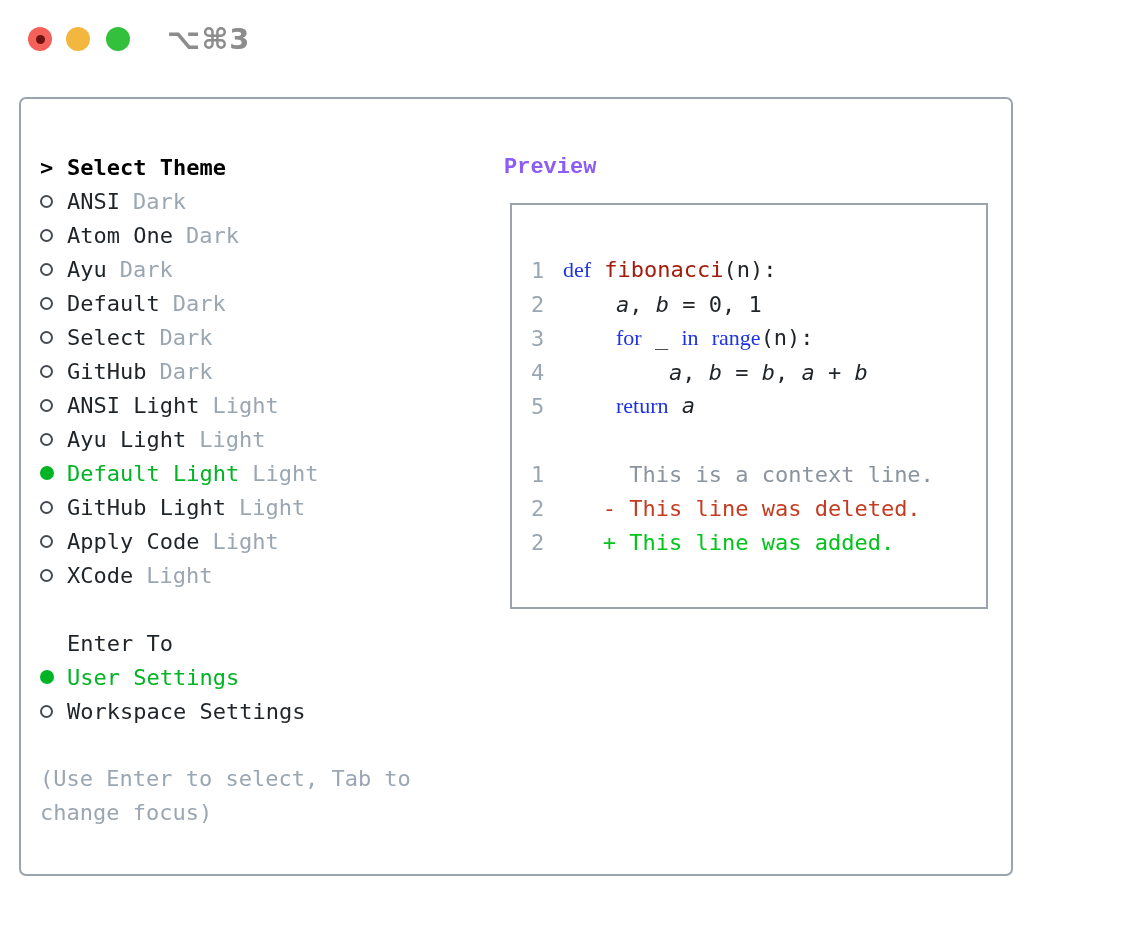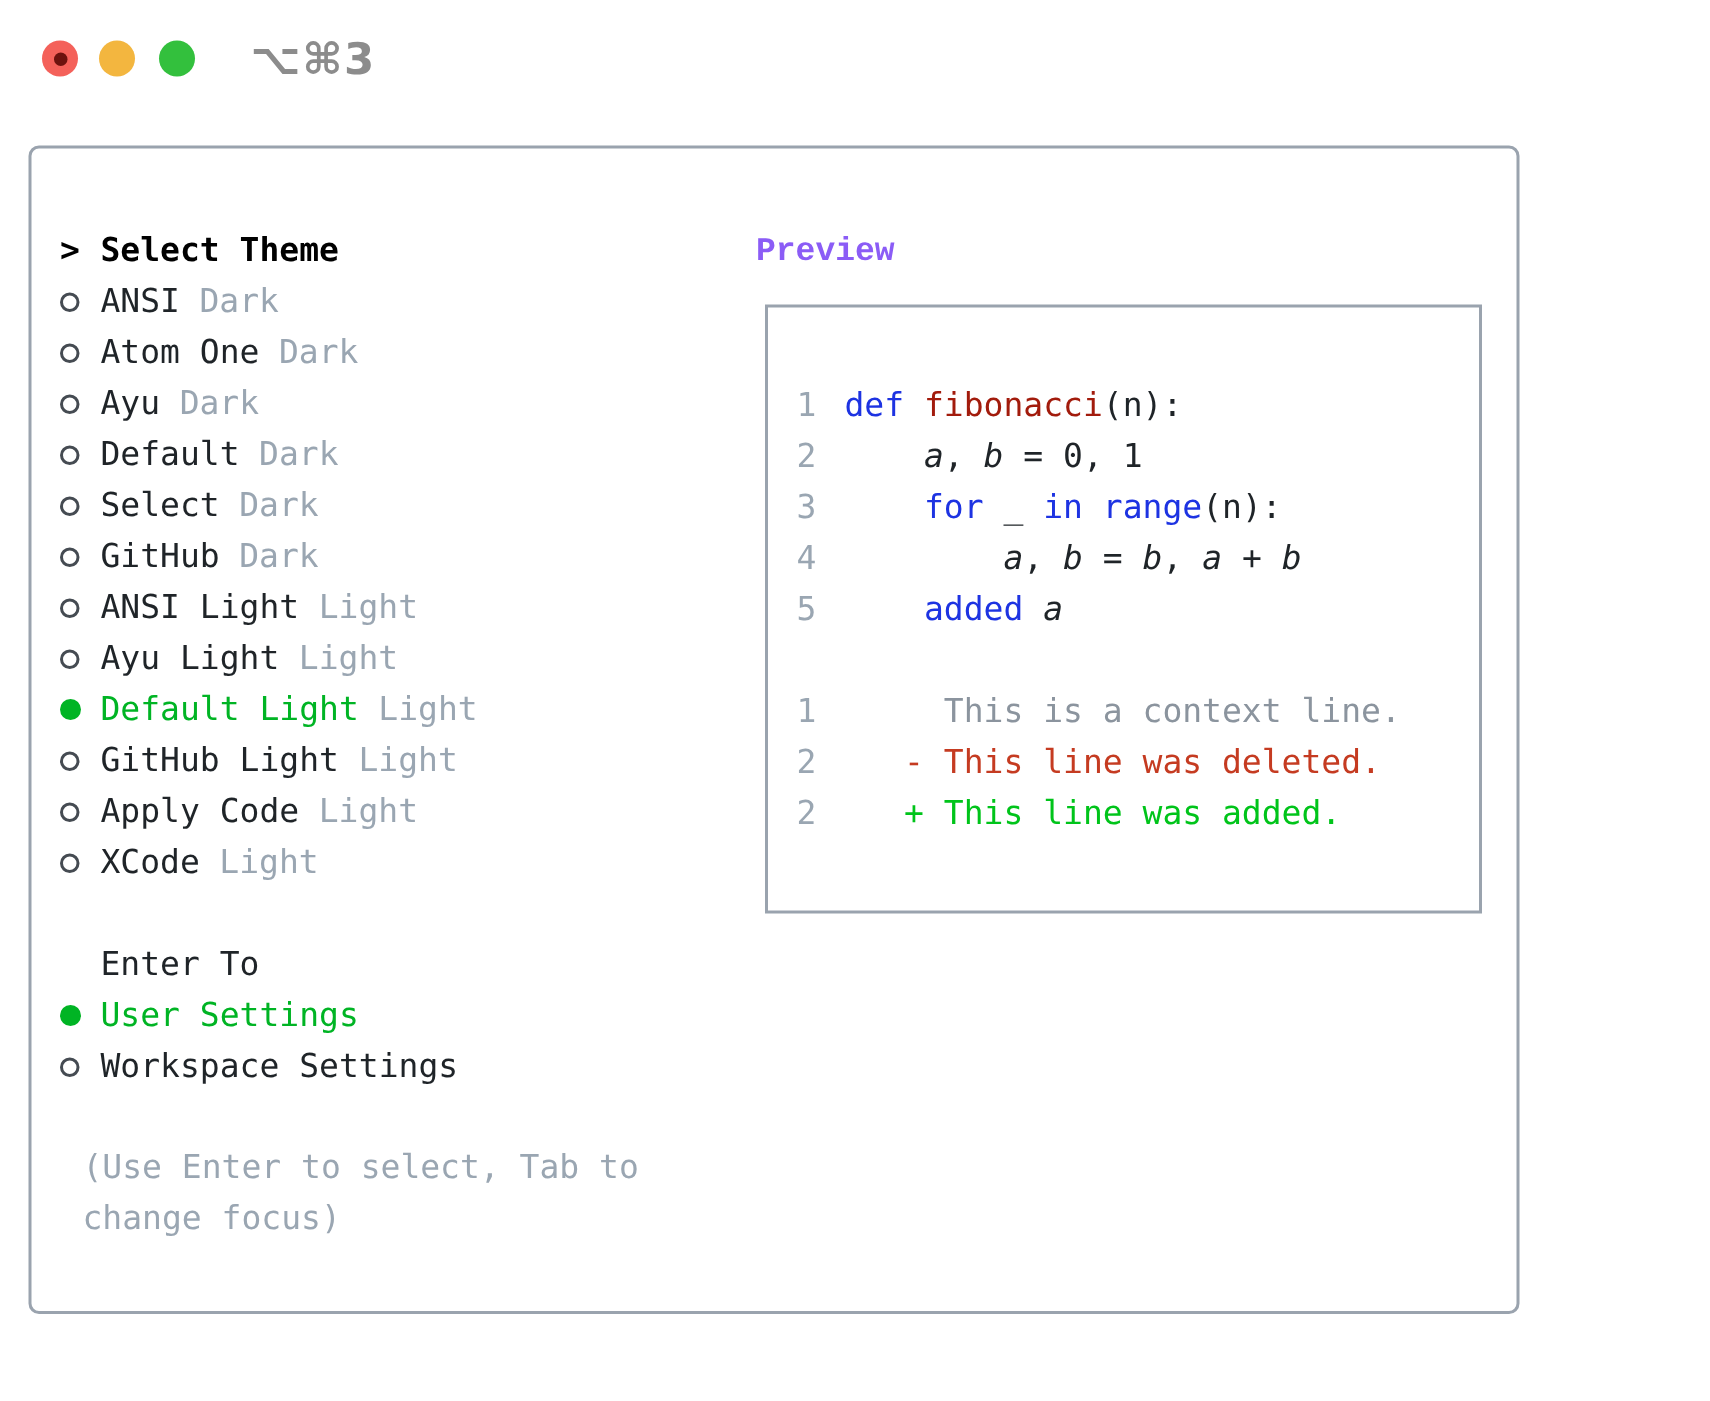--- a/index.html
+++ b/index.html
@@ -38,37 +38,37 @@
   .marker{width:27px;display:flex;align-items:center;flex:0 0 27px;}
   .chev{font-weight:700;color:#000;}
   .circle{
     width:13px;height:13px;box-sizing:border-box;border:2px solid #454b52;border-radius:50%;
   }
   .circle.filled{border:none;width:14px;height:14px;background:var(--c-accent_green,#00b424);}
   .hdr{font-weight:700;color:#000;text-align:center;}
   .tname{color:var(--c-text_black,#1f2428);text-align:right;}
   .sel .tname{color:var(--c-accent_green,#00b424);}
   .tvariant{margin-left:13px;color:var(--c-muted_gray,#9aa6b2);}
-  .hint{color:var(--c-muted_gray,#9aa6b2);line-height:34px;margin-top:0;margin-left:15px;}
+  .hint{color:var(--c-muted_gray,#9aa6b2);line-height:34px;margin-top:0;}
   .hint div{height:34px;display:flex;align-items:center;}
 
   
   .preview-label{
     position:absolute;left:483px;top:51px;height:34px;display:flex;align-items:center;
     font-size:22px;font-weight:700;color:#8b5cf6;font-family:Liberation Mono, monospace;
   }
   .preview-box{
     position:absolute;left:489px;top:104px;width:478px;height:406px;box-sizing:border-box;
     border:2px solid var(--c-border_gray,#9aa3ae);background:#fff;
   }
   .code{padding:48px 0 0 19px;font-size:22px;}
   .cline{display:flex;height:34px;align-items:center;white-space:pre;}
   .ln{width:19px;flex:0 0 19px;color:var(--c-linenum_gray,#9aa6b2);}
   .lc{margin-left:13px;white-space:pre;color:var(--c-text_black,#1f2428);}
-  .tk-kw{color:var(--c-keyword_blue,#1d33e2);}
+  .tk-kw{color:var(--c-keyword_blue,#1d33e2);font-family:Liberation Serif, serif;}
   .tk-fn{color:var(--c-function_red,#a21b0c);}
   .tk-var{font-style:italic;}
   .tk-ctx{color:var(--c-context_gray,#8b949e);}
   .tk-del{color:var(--c-deleted_red,#c53b21);}
   .tk-add{color:var(--c-added_green,#00c41a);}
 </style>
 </head>
 <body>
 
 <div class="window">
@@ -124,21 +124,21 @@
     </div>
 
     <div class="preview-label">Preview</div>
 
     <div class="preview-box">
       <div class="code" id="code">
           <div class="cline"><span class="ln">1</span><span class="lc"><span class="tk-kw">def</span><span> </span><span class="tk-fn">fibonacci</span><span>(n):</span></span></div>
           <div class="cline"><span class="ln">2</span><span class="lc"><span>    </span><span class="tk-var">a</span><span>, </span><span class="tk-var">b</span><span> = 0, 1</span></span></div>
           <div class="cline"><span class="ln">3</span><span class="lc"><span>    </span><span class="tk-kw">for</span><span> _ </span><span class="tk-kw">in</span><span> </span><span class="tk-kw">range</span><span>(n):</span></span></div>
           <div class="cline"><span class="ln">4</span><span class="lc"><span>        </span><span class="tk-var">a</span><span>, </span><span class="tk-var">b</span><span> = </span><span class="tk-var">b</span><span>, </span><span class="tk-var">a</span><span> + </span><span class="tk-var">b</span></span></div>
-          <div class="cline"><span class="ln">5</span><span class="lc"><span>    </span><span class="tk-kw">added</span><span> </span><span class="tk-var">a</span></span></div>
+          <div class="cline"><span class="ln">5</span><span class="lc"><span>    </span><span class="tk-kw">return</span><span> </span><span class="tk-var">a</span></span></div>
           <div class="cline"><span class="ln"></span><span class="lc"></span></div>
           <div class="cline"><span class="ln">1</span><span class="lc"><span class="tk-ctx">     This is a context line.</span></span></div>
           <div class="cline"><span class="ln">2</span><span class="lc"><span class="tk-del">   - This line was deleted.</span></span></div>
           <div class="cline"><span class="ln">2</span><span class="lc"><span class="tk-add">   + This line was added.</span></span></div>
         </div>
     </div>
 
   </div>
 </div>
 

